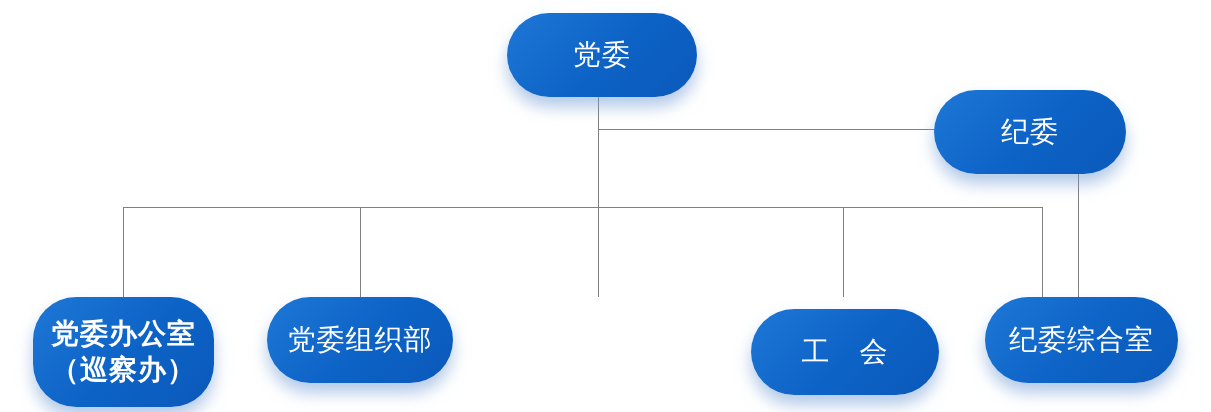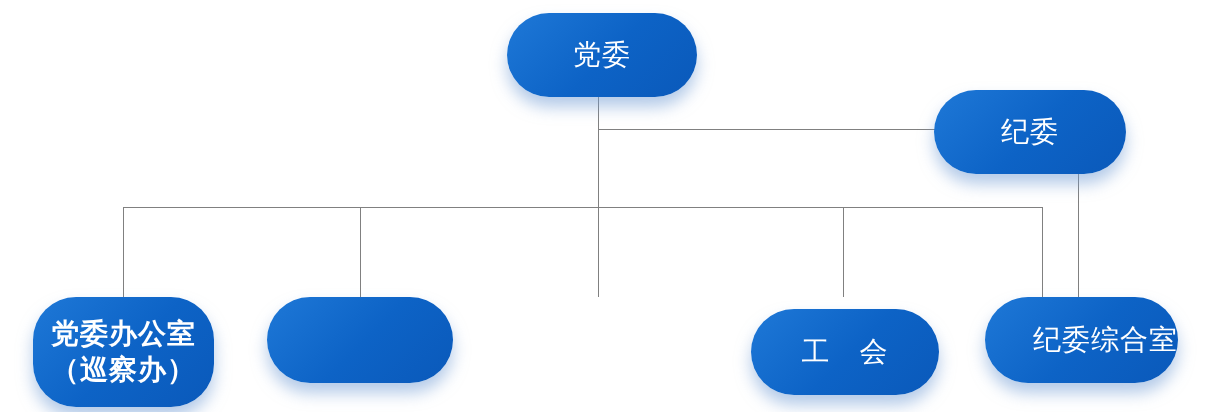--- a/index.html
+++ b/index.html
@@ -69,24 +69,25 @@
   <div class="node" style="left:934px; top:90px; width:192px; height:84px; border-radius:42px;">
     <span class="label">纪委</span>
   </div>
 
   <div class="node" style="left:33px; top:297px; width:181px; height:110px;font-weight:bold;">
     <span class="label">党委办公室</span>
     <span class="sub">（巡察办）</span>
   </div>
 
   <div class="node" style="left:267px; top:297px; width:186px; height:86px;">
+    <span class="label">党委组织部</span>
   </div>
 
 
   <div class="node" style="left:751px; top:309px; width:188px; height:86px;">
     <span class="label">工　会</span>
   </div>
 
-  <div class="node" style="left:985px; top:297px; width:193px; height:86px;align-items:flex-end;">
+  <div class="node" style="left:985px; top:297px; width:193px; height:86px;">
     <span class="label">纪委综合室</span>
   </div>
 
 </div>
 
 </body></html>

